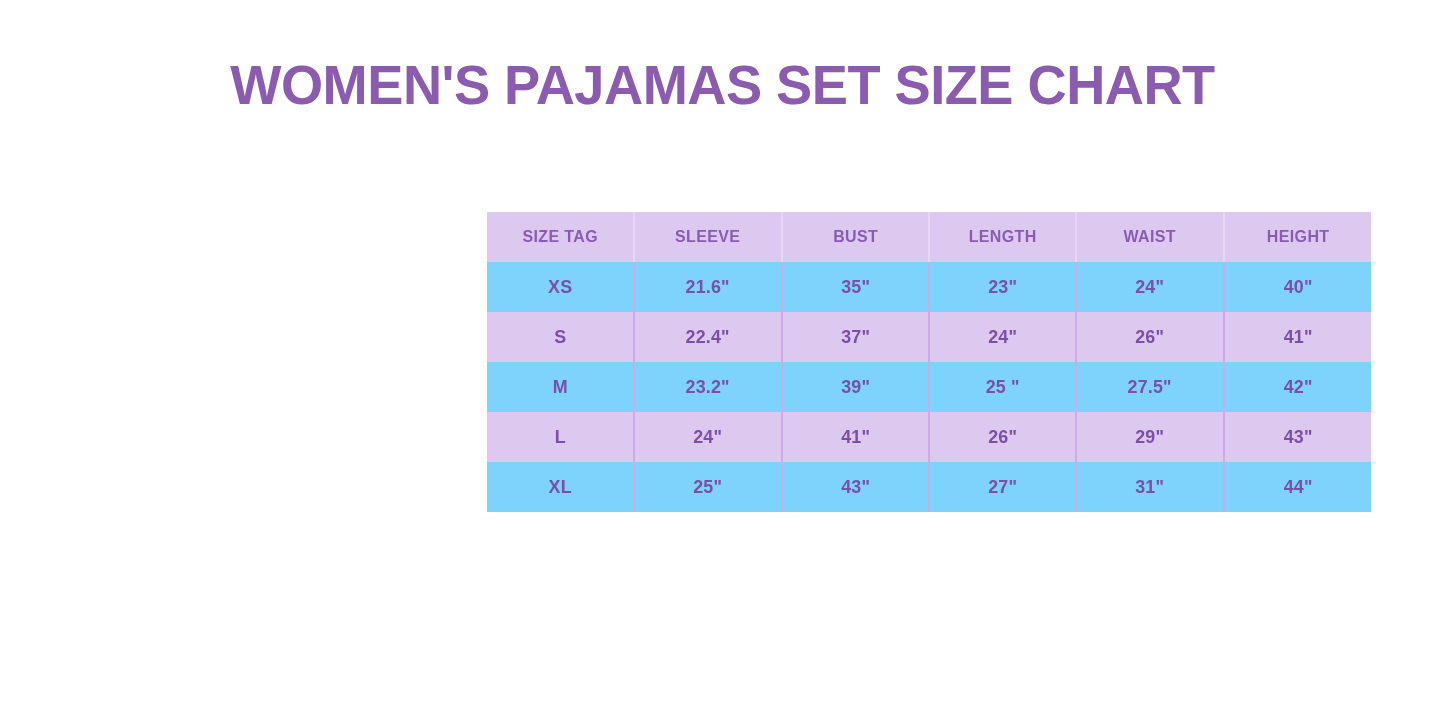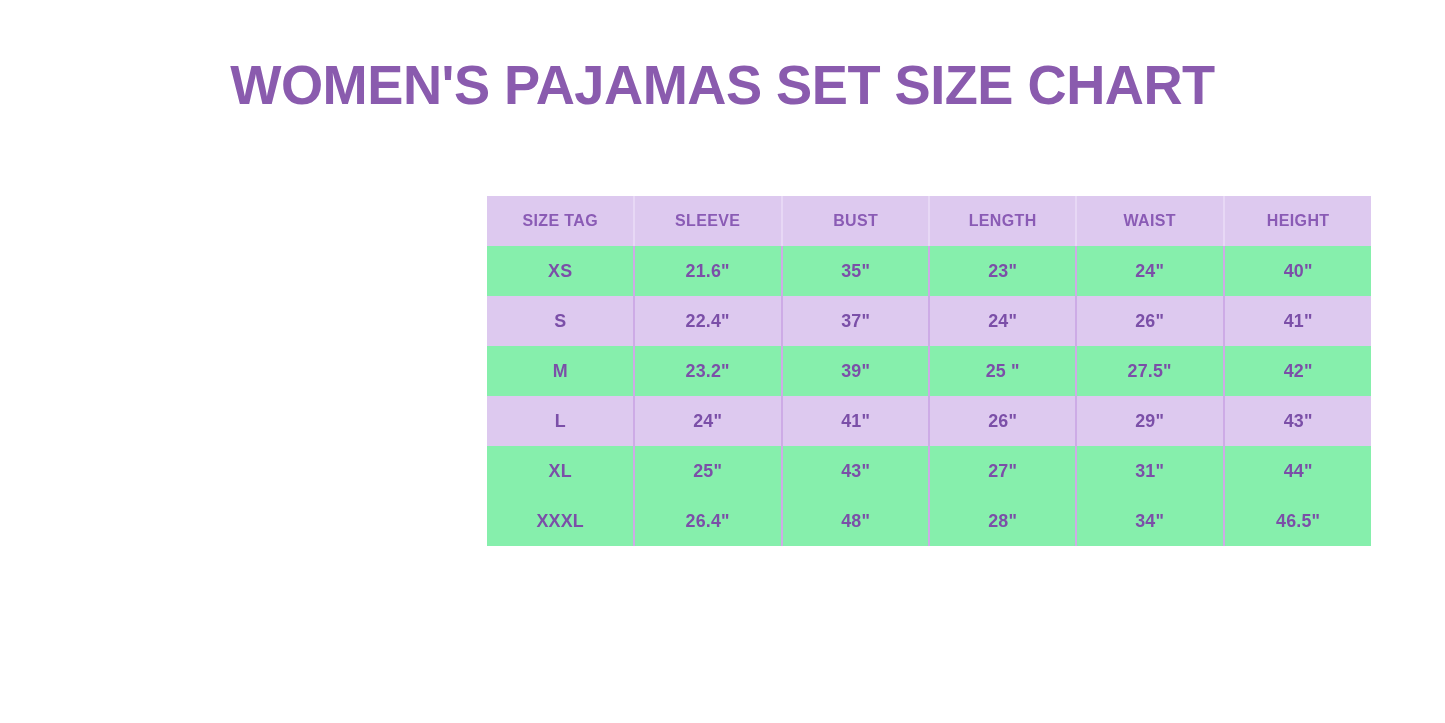--- a/index.html
+++ b/index.html
@@ -31,21 +31,21 @@
     line-height: 62px;
     white-space: nowrap;
     transform: scaleX(0.985);
     transform-origin: center top;
   }
 
   
   #size-table-wrap {
     position: absolute;
     left: 487px;
-    top: 196px;
+    top: 212px;
     width: 884px;
   }
 
   table.size-table {
     width: 884px;
     border-collapse: collapse;
     table-layout: fixed;
   }
 
   table.size-table col { width: 147.33px; }
@@ -77,21 +77,21 @@
   tbody td {
     color: #7b4fa8;
     font-size: 19px;
     letter-spacing: 0.2px;
     border-right: 2px solid #cdabe6;
     transform: scaleX(0.94);
   }
   tbody td:last-child { border-right: none; }
 
   tbody tr.shaded { background: #ddc9ef; }
-  tbody tr.plain  { background: #86efac; }
+  tbody tr.plain  { background: #7dd3fc; }
 
   
   tbody td.size-tag { font-size: 19px; }
 </style>
 </head>
 <body>
 
 <div id="chart-title">WOMEN'S PAJAMAS SET SIZE CHART</div>
 
 <div id="size-table-wrap">
@@ -148,23 +148,15 @@
         <td>43"</td>
       </tr>
       <tr class="plain">
         <td class="size-tag">XL</td>
         <td>25"</td>
         <td>43"</td>
         <td>27"</td>
         <td>31"</td>
         <td>44"</td>
       </tr>
-      <tr class="plain">
-        <td class="size-tag">XXXL</td>
-        <td>26.4"</td>
-        <td>48"</td>
-        <td>28"</td>
-        <td>34"</td>
-        <td>46.5"</td>
-      </tr>
     </tbody>
   </table>
 </div>
 
 </body></html>

